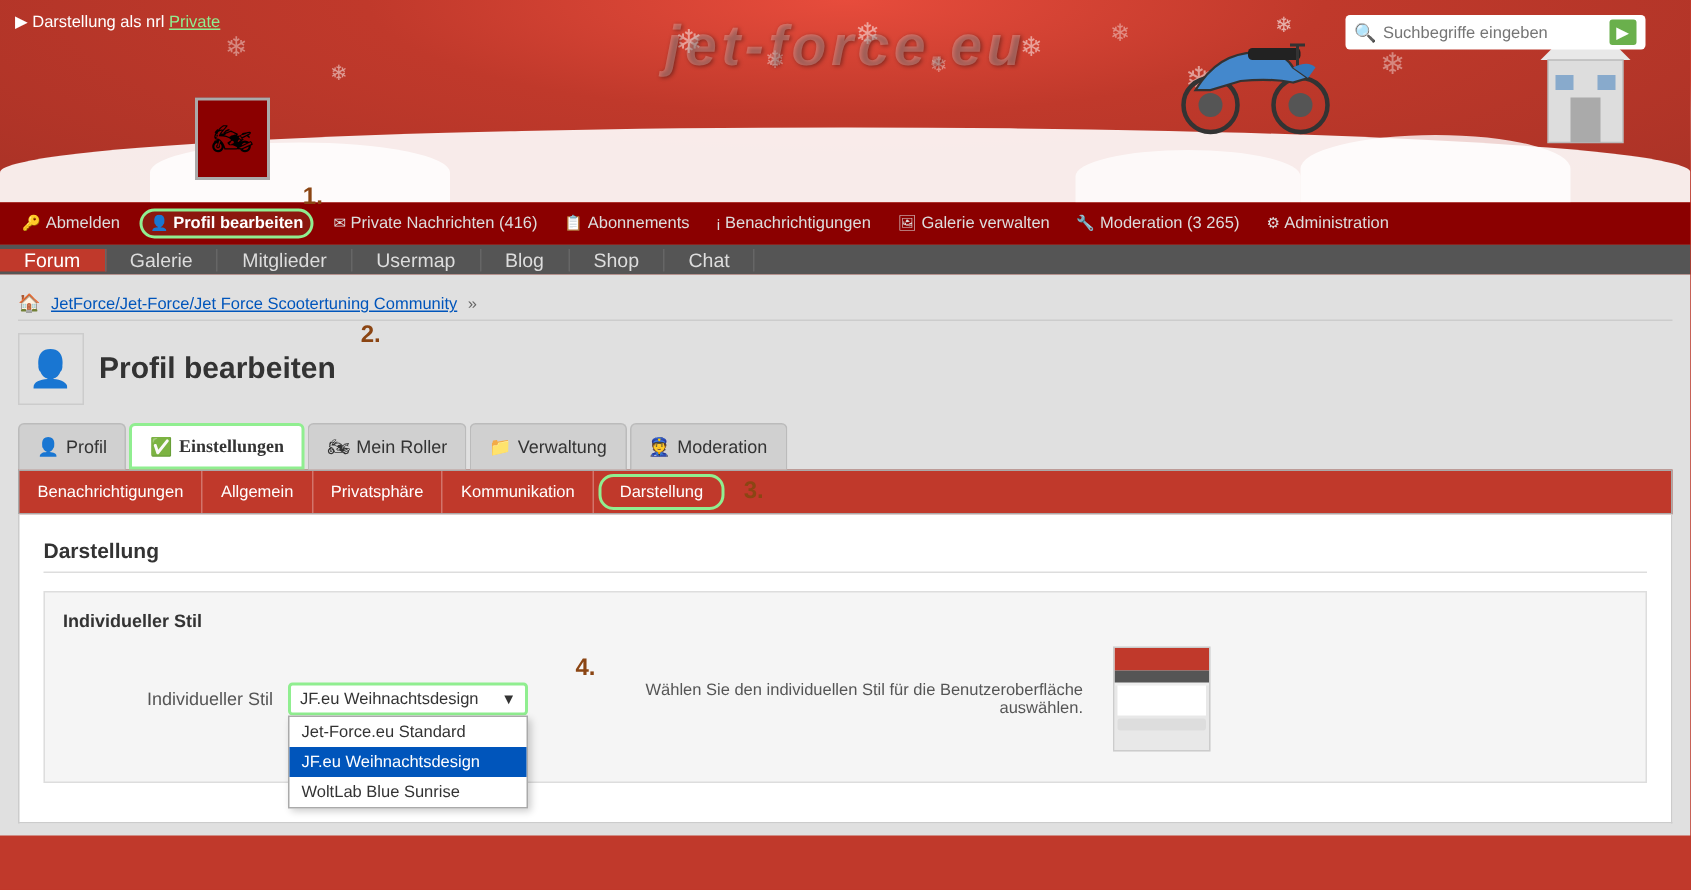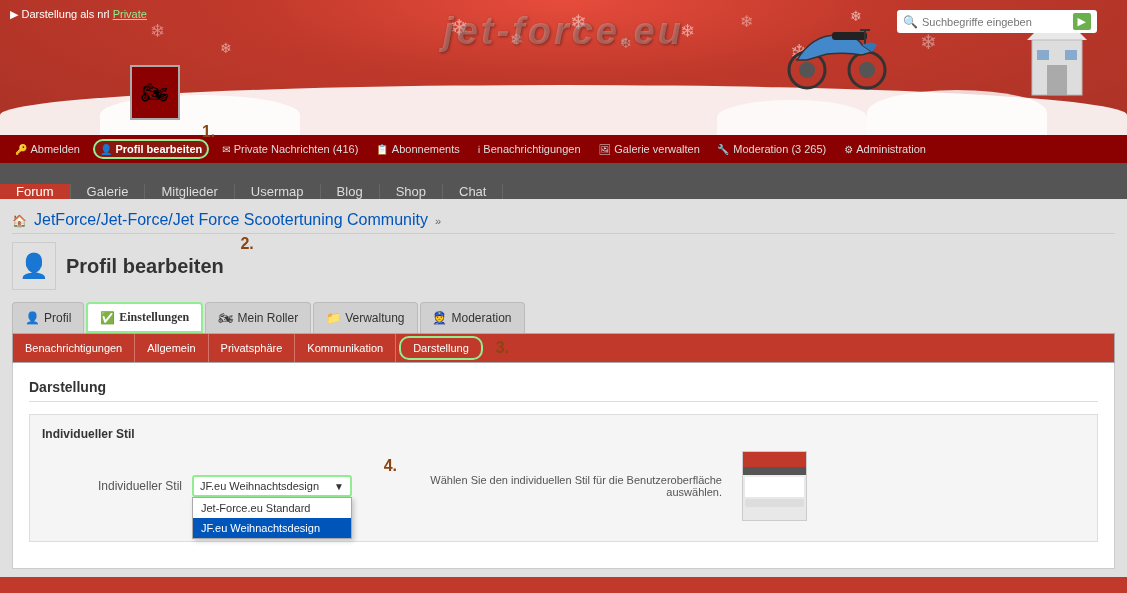--- a/index.html
+++ b/index.html
@@ -55,23 +55,23 @@
       border: 2px solid #90EE90;
       border-radius: 10px;
       color: white;
       background: rgba(144,238,144,0.1);
     }
     .top-bar-item .icon { font-size: 10px; }
 
     
     .nav-bar {
       background: #555;
-      height: 36px;
-      display: flex;
-      align-items: flex-end;
+      height: 20px;
+      display: flex;
+      align-items: center;
     }
     .nav-item {
       display: flex;
       align-items: center;
       padding: 0 16px;
       color: #ddd;
       font-size: 13px;
       cursor: pointer;
       border-right: 1px solid #666;
     }
@@ -415,21 +415,21 @@
   <div class="nav-item">Usermap</div>
   <div class="nav-item">Blog</div>
   <div class="nav-item">Shop</div>
   <div class="nav-item">Chat</div>
 </div>
 
 <div class="main-content" style="background:#e0e0e0; padding:8px 12px;">
 
   <div class="breadcrumb-bar" style="background:transparent; padding:4px 0; margin-bottom:8px;">
     <span style="font-size:12px;">🏠</span>
-    <a href="#" style="color:#0055bb; font-size:16px; margin:0 4px;">JetForce/Jet-Force/Jet Force Scootertuning Community</a>
+    <a href="#" style="color:#0055bb; font-size:11px; margin:0 4px;text-decoration:underline;">JetForce/Jet-Force/Jet Force Scootertuning Community</a>
     <span style="color:#666;">»</span>
   </div>
 
   <div class="page-header">
     <div class="page-header-icon" style="background:#e0e0e0; border:1px solid #ccc; width:44px; height:48px; display:flex; align-items:center; justify-content:center;">
       <span style="font-size:24px;">👤</span>
     </div>
     <div style="position:relative;">
       <div class="page-header-title">Profil bearbeiten</div>
       <span style="position:absolute; top:-20px; right:-30px; color:#8B4513; font-weight:bold; font-size:16px;">2.</span>
@@ -479,20 +479,21 @@
 
         <div class="dropdown-wrapper" style="position:relative;">
           <div class="dropdown-select">
             <span style="font-size:11px;">JF.eu Weihnachtsdesign</span>
             <span style="font-size:10px; margin-left:4px;">▼</span>
           </div>
 
           <div class="dropdown-menu">
             <div class="dropdown-option">Jet-Force.eu Standard</div>
             <div class="dropdown-option selected">JF.eu Weihnachtsdesign</div>
+            <div class="dropdown-option">WoltLab Blue Sunrise</div>
           </div>
 
           <span style="position:absolute; top:-18px; right:-45px; color:#8B4513; font-weight:bold; font-size:16px;">4.</span>
         </div>
 
         <span style="color:#555; font-size:11px; margin-left:10px; max-width:350px;text-align:right;">Wählen Sie den individuellen Stil für die Benutzeroberfläche auswählen.</span>
 
         <div style="position:relative; margin-left:10px;">
           <div style="width:65px; height:70px; border:1px solid #ccc; overflow:hidden; background:#eee;">
 

